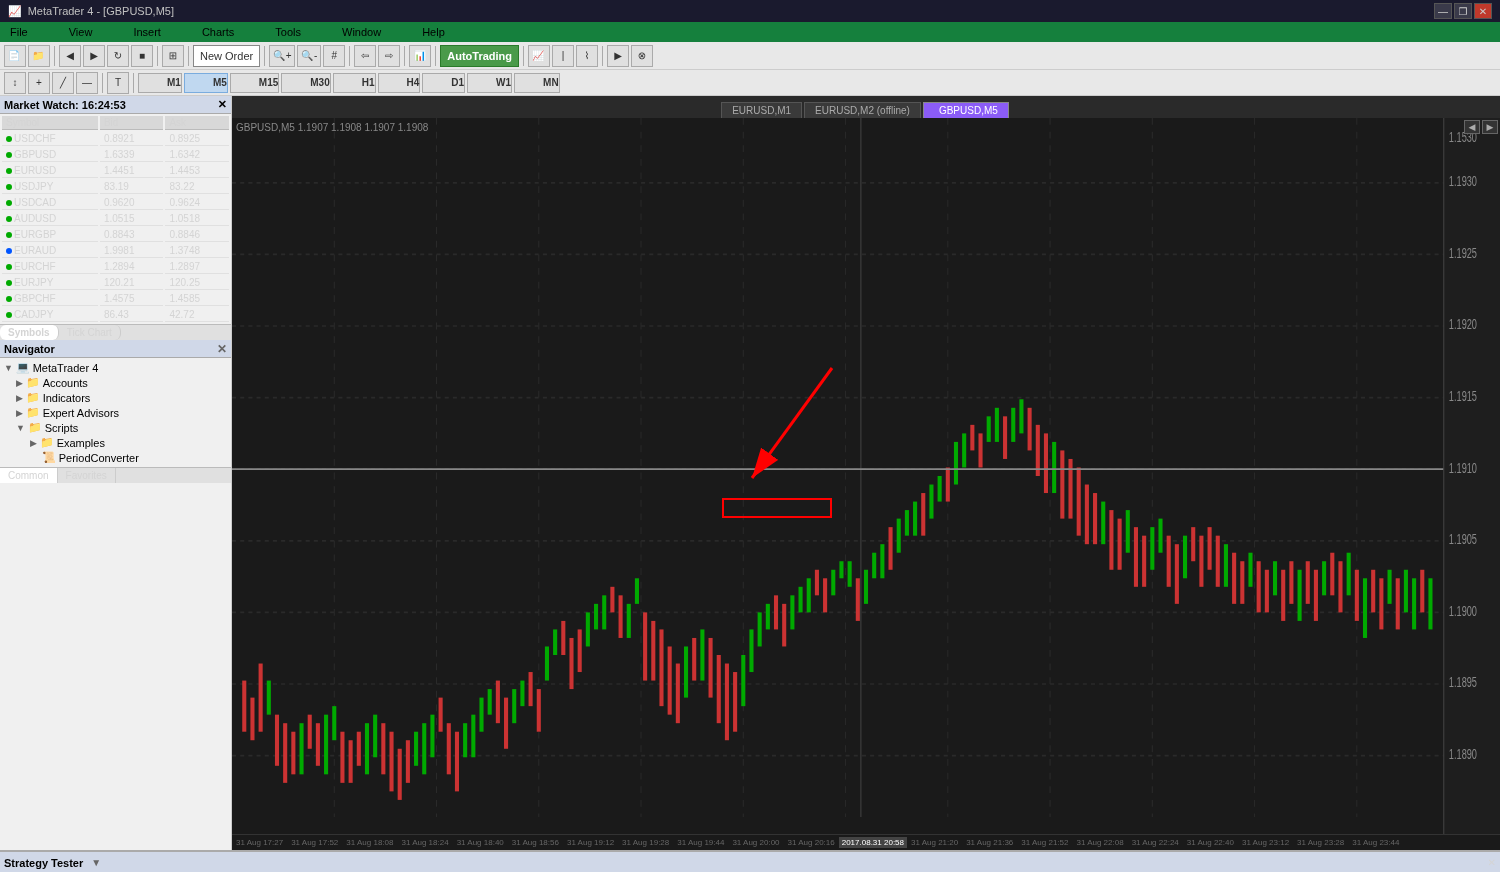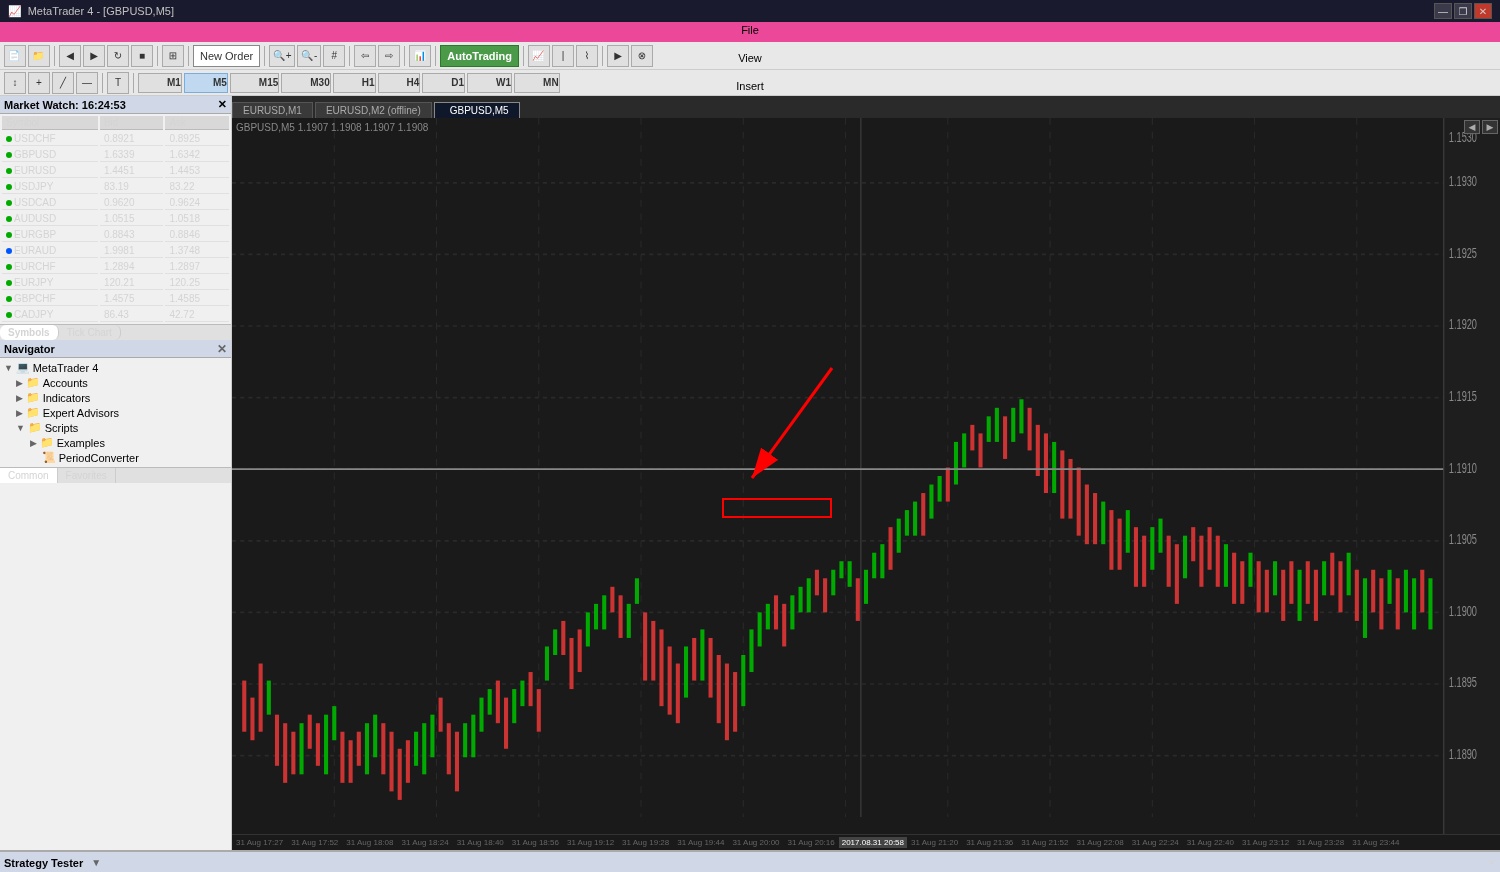--- a/index.html
+++ b/index.html
@@ -6,21 +6,21 @@
     body { width: 1500px; height: 872px; background: #2b2b2b; font-family: 'Segoe UI', Tahoma, Arial, sans-serif; font-size: 11px; color: #d4d4d4; overflow: hidden; }
     
     
     .title-bar { height: 22px; background: #1a1a2e; display: flex; align-items: center; justify-content: space-between; padding: 0 8px; }
     .title-bar-left { display: flex; align-items: center; gap: 6px; color: #c0c0c0; font-size: 11px; }
     .title-bar-right { display: flex; gap: 2px; }
     .title-btn { width: 18px; height: 16px; background: #3a3a4a; border: 1px solid #555; color: #ccc; font-size: 10px; display: flex; align-items: center; justify-content: center; cursor: pointer; }
     .title-btn.close { background: #c0392b; }
     
     
-    .menu-bar { height: 20px; background: #ec4899; display: flex; align-items: center; padding: 0 4px; gap: 12px; color: #000; font-size: 11px; flex-direction: column; }
+    .menu-bar { height: 20px; background: #15803d; display: flex; align-items: center; padding: 0 4px; gap: 29px; color: #000; font-size: 11px; }
     .menu-item { padding: 2px 6px; cursor: pointer; }
     
     
     .toolbar { height: 28px; background: #e8e8e8; display: flex; align-items: center; padding: 2px 4px; border-bottom: 1px solid #ccc; gap: 2px; flex-wrap: wrap; }
     .tb-btn { height: 22px; min-width: 22px; background: #e0e0e0; border: 1px solid #aaa; display: flex; align-items: center; justify-content: center; cursor: pointer; font-size: 10px; padding: 0 3px; color: #333; }
     .tb-sep { width: 1px; height: 20px; background: #aaa; margin: 0 2px; }
     .tb-btn-special { background: #fff; border: 1px solid #888; padding: 0 6px; font-size: 11px; color: #333; }
     
     
     .toolbar2 { height: 26px; background: #e8e8e8; display: flex; align-items: center; padding: 2px 4px; border-bottom: 1px solid #ccc; gap: 2px; }
@@ -53,23 +53,23 @@
     .nav-item { display: flex; align-items: center; gap: 3px; padding: 1px 2px; cursor: pointer; }
     .nav-item.indent1 { padding-left: 14px; }
     .nav-item.indent2 { padding-left: 28px; }
     .tri { font-size: 9px; color: #666; }
     .common-row { display: flex; background: #e0e0e0; border-top: 1px solid #bbb; }
     .common-tab { padding: 2px 8px; font-size: 10px; cursor: pointer; border-right: 1px solid #ccc; }
     .common-tab.active { background: #fff; }
     
     
     .chart-area { flex: 1; display: flex; flex-direction: column; background: #000; }
-    .chart-tabs { height: 22px; background: #2a2a2a; display: flex; align-items: flex-end; }
+    .chart-tabs { height: 22px; background: #2a2a2a; display: flex; align-items: flex-end; justify-content: center; }
     .chart-tab { padding: 2px 10px; font-size: 10px; cursor: pointer; background: #3a3a3a; border: 1px solid #555; border-bottom: none; color: #aaa; margin-right: 2px; }
-    .chart-tab.active { background: #0f172a; color: #fff; border-color: #888; padding-left: 15px; }
+    .chart-tab.active { background: #8b5cf6; color: #fff; border-color: #888; padding-left: 15px; }
     .chart-main { flex: 1; position: relative; background: #1a1a1a; overflow: hidden; }
     .chart-info { position: absolute; top: 4px; left: 4px; font-size: 10px; color: #888; z-index: 2; }
     .chart-nav-btns { position: absolute; top: 2px; right: 2px; display: flex; gap: 2px; z-index: 2; }
     .chart-nav-btn { width: 16px; height: 14px; background: #333; border: 1px solid #666; color: #aaa; font-size: 9px; display: flex; align-items: center; justify-content: center; cursor: pointer; }
     
     
     .time-axis { height: 16px; background: #1a1a1a; border-top: 1px solid #333; display: flex; align-items: center; overflow: hidden; }
     .time-label { font-size: 8px; color: #666; padding: 0 4px; white-space: nowrap; flex-shrink: 0; }
     
     

